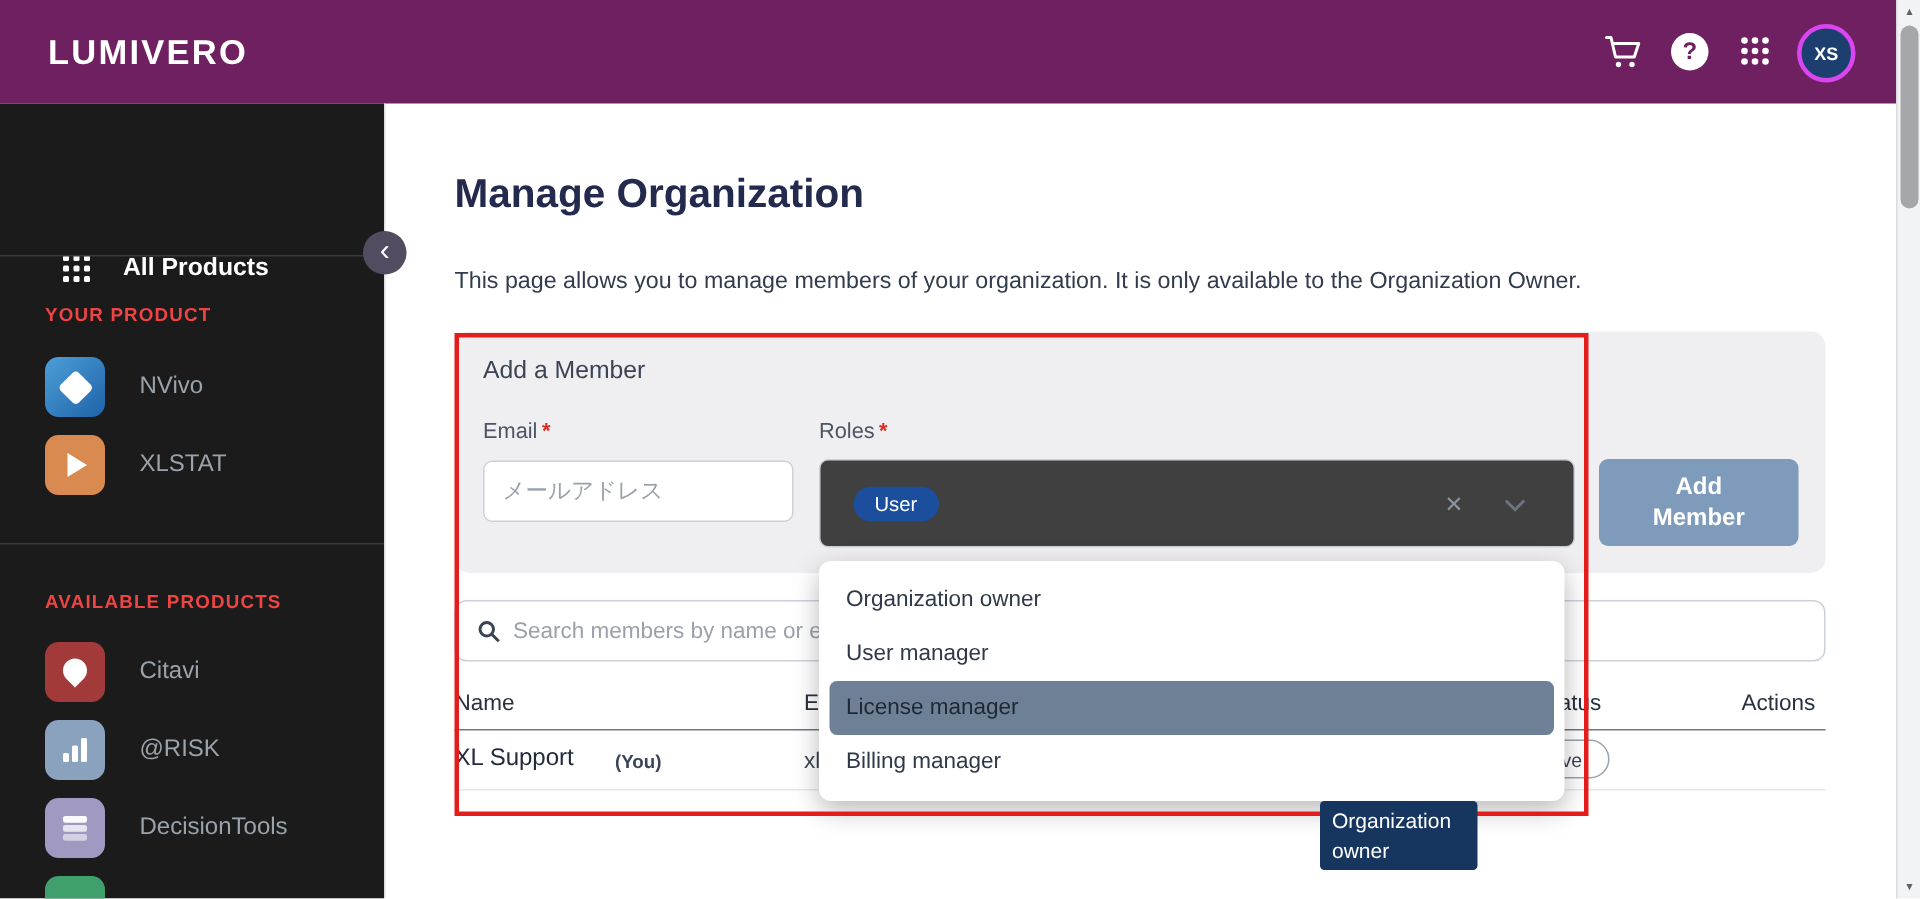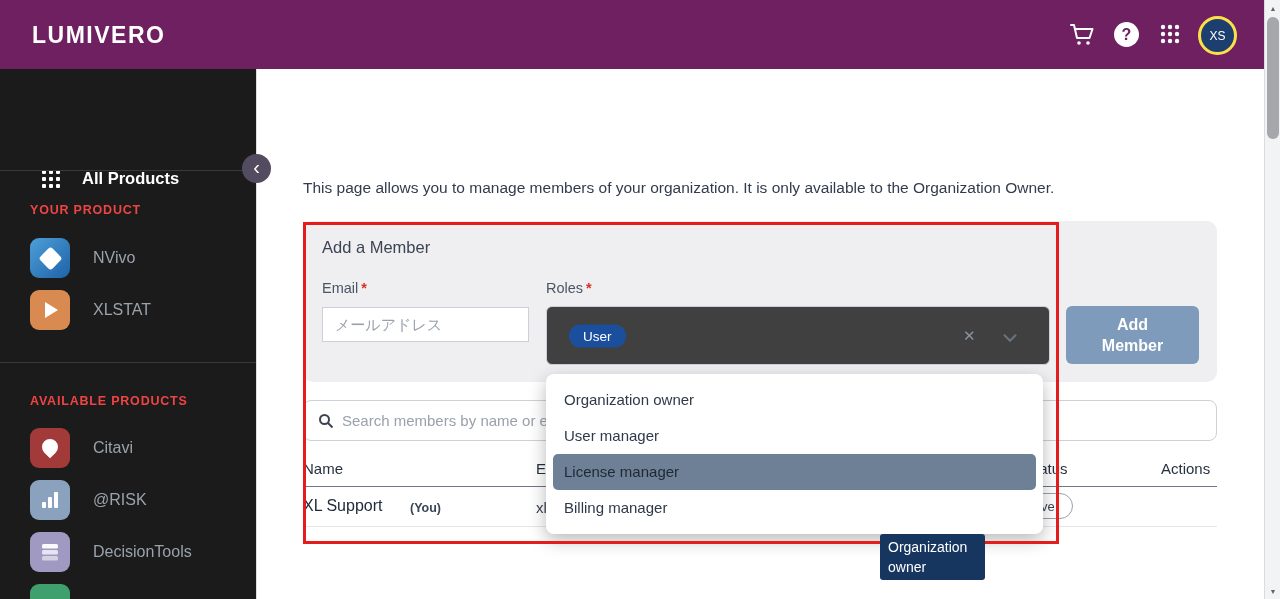--- a/index.html
+++ b/index.html
@@ -13,22 +13,22 @@
             background:var(--brand-purple,#6e2060); }
   .logo { position:absolute; left:32px; top:50%; transform:translateY(-50%);
           color:#fff; font-size:23px; font-weight:800; letter-spacing:1.5px; }
   .hicon { position:absolute; cursor:pointer; }
   .cart-icon { left:1069px; top:22px; }
   .help-icon { left:1114px; top:22px; width:25px; height:25px; border-radius:50%;
                background:#fff; color:var(--brand-purple,#6e2060); font-weight:700;
                font-size:16px; display:flex; align-items:center; justify-content:center; }
   .apps-icon { left:1160px; top:24px; }
   .avatar { left:1198px; top:16px; width:39px; height:39px; border-radius:50%;
-            background:#1d3f6f; border:3px solid #fde047; color:#fff; font-size:12px;
-            font-weight:400; display:flex; align-items:center; justify-content:center; }
+            background:#1d3f6f; border:3px solid #d946ef; color:#fff; font-size:12px;
+            font-weight:700; display:flex; align-items:center; justify-content:center; }
 
   
   .sidebar { position:absolute; left:0; top:69px; width:256px; height:530px; background:#1b1b1b; }
   .sb-all { position:absolute; left:42px; top:100px; display:flex; align-items:center; gap:22px; cursor:pointer; }
   .sb-all span { color:#fff; font-size:16.5px; font-weight:700; }
   .sb-div { position:absolute; left:0; width:256px; height:1px; background:#3a3a3a; }
   .sb-div.d1 { top:101px; } .sb-div.d2 { top:293px; }
   .sb-sec { position:absolute; left:30px; color:#ef4444; font-size:12.5px; font-weight:700; letter-spacing:.8px; }
   .sec1 { top:134px; } .sec2 { top:325px; }
   .sb-row { position:absolute; left:30px; display:flex; align-items:center; gap:23px; height:40px; cursor:pointer; }
@@ -51,22 +51,22 @@
 
   
   .page-title { position:absolute; left:303px; top:114px; font-size:27px; font-weight:700; color:#232a4d; }
   .page-desc { position:absolute; left:303px; top:179px; font-size:15.5px; color:#333c4e; width:880px; }
 
   .panel { position:absolute; left:303px; top:221px; width:914px; height:161px; background:#efeff1; border-radius:10px; }
   .panel-title { position:absolute; left:322px; top:238px; font-size:16.5px; color:#3c4454; }
   .f-label { position:absolute; top:280px; font-size:14.5px; color:#4b5563; }
   .l-email { left:322px; } .l-roles { left:546px; }
   .req { color:#d93025; margin-left:3px; font-weight:700; }
-  .email-input { position:absolute; left:322px; top:307px; width:207px; height:35px; background:#fff;
-                 border:1px solid #ccd1d8; border-radius:0; padding:0 12px; font-size:15px; color:#333;
+  .email-input { position:absolute; left:322px; top:307px; width:207px; height:41px; background:#fff;
+                 border:1px solid #ccd1d8; border-radius:6px; padding:0 12px; font-size:15px; color:#333;
                  font-family:"Liberation Sans", sans-serif; outline:none; }
   .email-input::placeholder { color:#9aa1ab; }
   .roles-box { position:absolute; left:546px; top:306px; width:504px; height:59px; background:#404040;
                border:1px solid #ccd1d8; border-radius:6px; cursor:pointer; }
   .chip { position:absolute; left:22px; top:50%; transform:translateY(-50%);
           background:var(--accent-blue,#1b4f9e); color:#fff; font-size:13.5px; padding:4px 14px; border-radius:13px; }
   .roles-clear { position:absolute; left:416px; top:50%; transform:translateY(-50%);
                  color:#8a93a0; font-size:15px; cursor:pointer; }
   .roles-chevron { position:absolute; left:456px; top:50%; transform:translateY(-40%); cursor:pointer; }
   .add-btn { position:absolute; left:1066px; top:306px; width:133px; height:58px;
@@ -209,20 +209,21 @@
     </div>
     <div class="sb-row r-green">
       <span class="p-icon i-green"></span>
     </div>
   </div>
   <div class="main-sep"></div>
   <div class="collapse-btn">
     <span>‹</span>
   </div>
 
+  <div class="page-title">Manage Organization</div>
   <div class="page-desc">This page allows you to manage members of your organization. It is only available to the Organization Owner.</div>
 
   <div class="panel"></div>
   <div class="panel-title">Add a Member</div>
 
   <div class="f-label l-email">
     <span>Email</span><span class="req">*</span>
   </div>
   <input class="email-input" type="text" placeholder="メールアドレス" style="">
 

